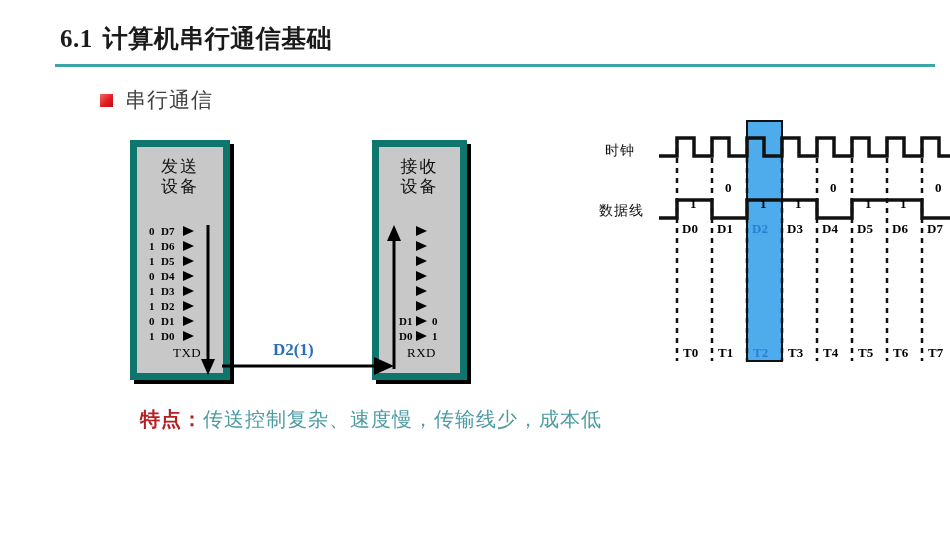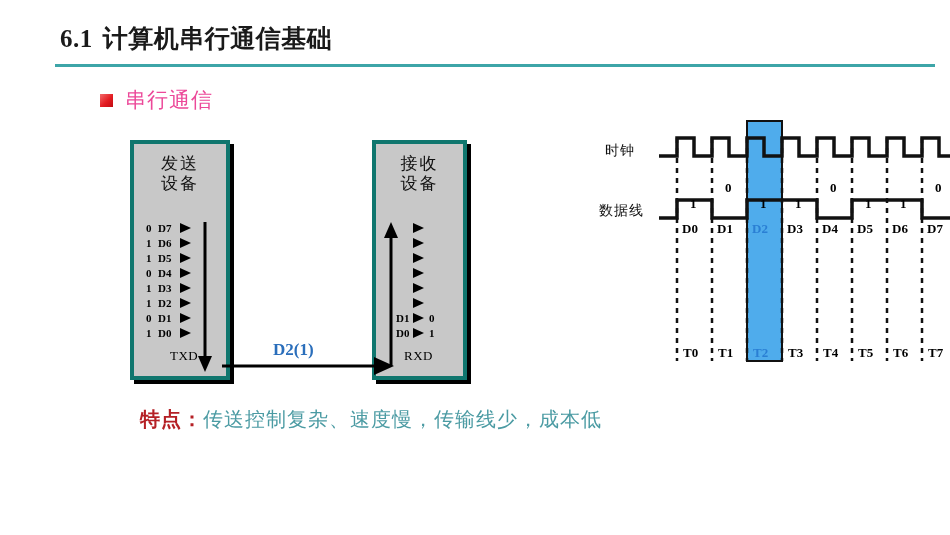--- a/index.html
+++ b/index.html
@@ -42,29 +42,29 @@
   }
   #bullet-square {
     width: 13px; height: 13px;
     background: linear-gradient(135deg, #f26a6a 0%, #e41c22 55%, #c00c12 100%);
     margin-right: 12px;
     flex: none;
   }
   #bullet-label {
     font-family: Liberation Mono, monospace;
     font-size: 21px;
-    color: #ec4899;
+    color: #404040;
     letter-spacing: 1px;
   }
 
   
   .device-box {
     position: absolute;
     background: #c8c8c8;
-    border: 4px solid #0f766e;
+    border: 7px solid #0f766e;
     box-shadow: 4px 4px 0 #000;
     box-sizing: border-box;
   }
   #tx-box { left: 130px; top: 140px; width: 100px; height: 240px; }
   #rx-box { left: 372px; top: 140px; width: 95px;  height: 240px; }
 
   .dev-title {
     position: absolute;
     left: 0; right: 0;
     top: 10px;

